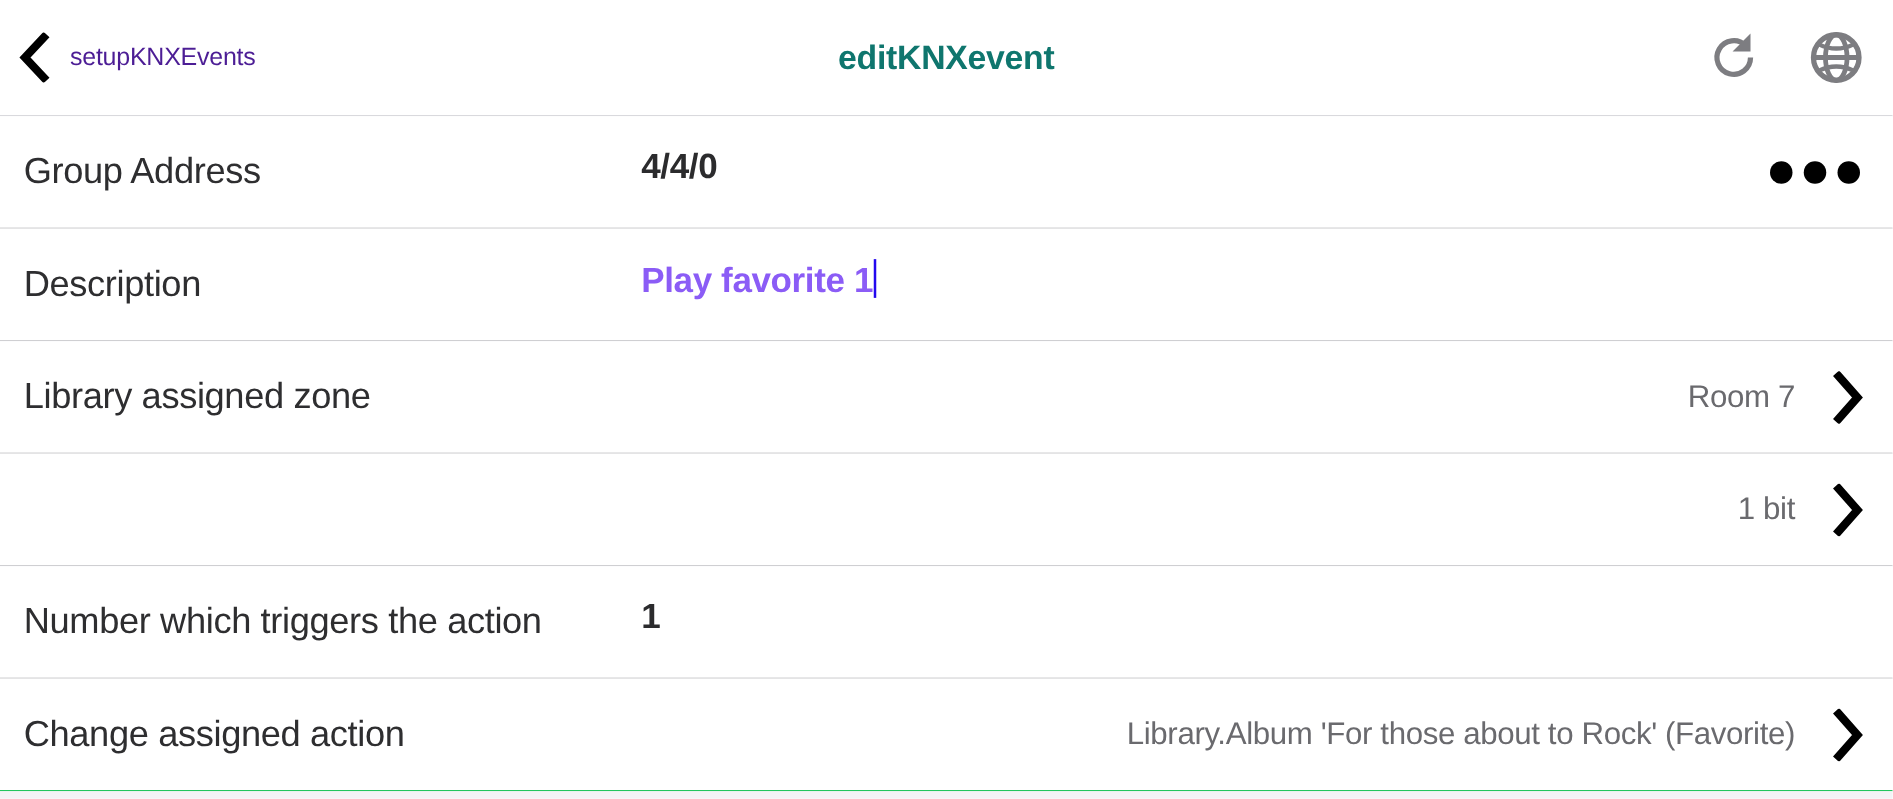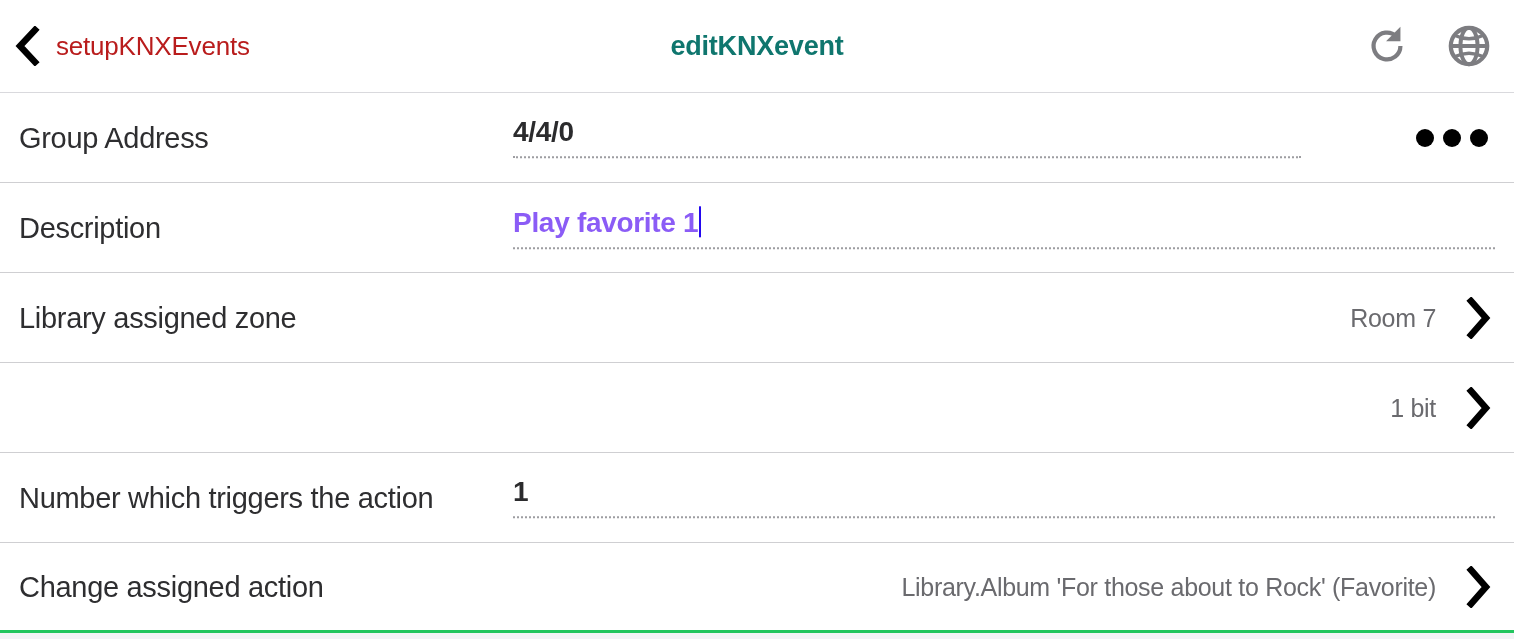--- a/index.html
+++ b/index.html
@@ -41,22 +41,22 @@
     gap: 16px;
     cursor: pointer;
     user-select: none;
   }
   .back-chevron {
     display: block;
     width: 26px;
     height: 40px;
   }
   .back-label {
-    font-size: 26px;
-    color: #b91c1c;
+    font-size: 20px;
+    color: #4c1d95;
     letter-spacing: -0.2px;
     white-space: nowrap;
   }
   .nav-title {
     position: absolute;
     left: 0;
     right: 0;
     top: 0;
     height: 92px;
     display: flex;
@@ -90,41 +90,41 @@
   }
   .row {
     position: relative;
     height: 90px;
     border-bottom: 1px solid #cfcfd2;
     box-sizing: border-box;
     display: flex;
     align-items: center;
     background: #ffffff;
   }
-  .row:last-child { border-bottom: 3px solid #22c55e; }
+  .row:last-child { border-bottom: 1px solid #22c55e; }
 
   .row-label {
     position: absolute;
     left: 19px;
     top: 50%;
     transform: translateY(-50%);
     font-size: 29px;
     color: #2e2e30;
     letter-spacing: -0.3px;
     white-space: nowrap;
   }
 
   
   .field {
     position: absolute;
     top: 50%;
     transform: translateY(-50%);
     display: flex;
-    flex-direction: column;
-    justify-content: flex-end;
+    flex-direction: row;
+    justify-content: space-between;
   }
   .field-value {
     font-size: 28px;
     font-weight: bold;
     letter-spacing: -0.3px;
     color: #2b2b2d;
     line-height: 1.05;
     white-space: nowrap;
     padding-bottom: 10px;
   }

